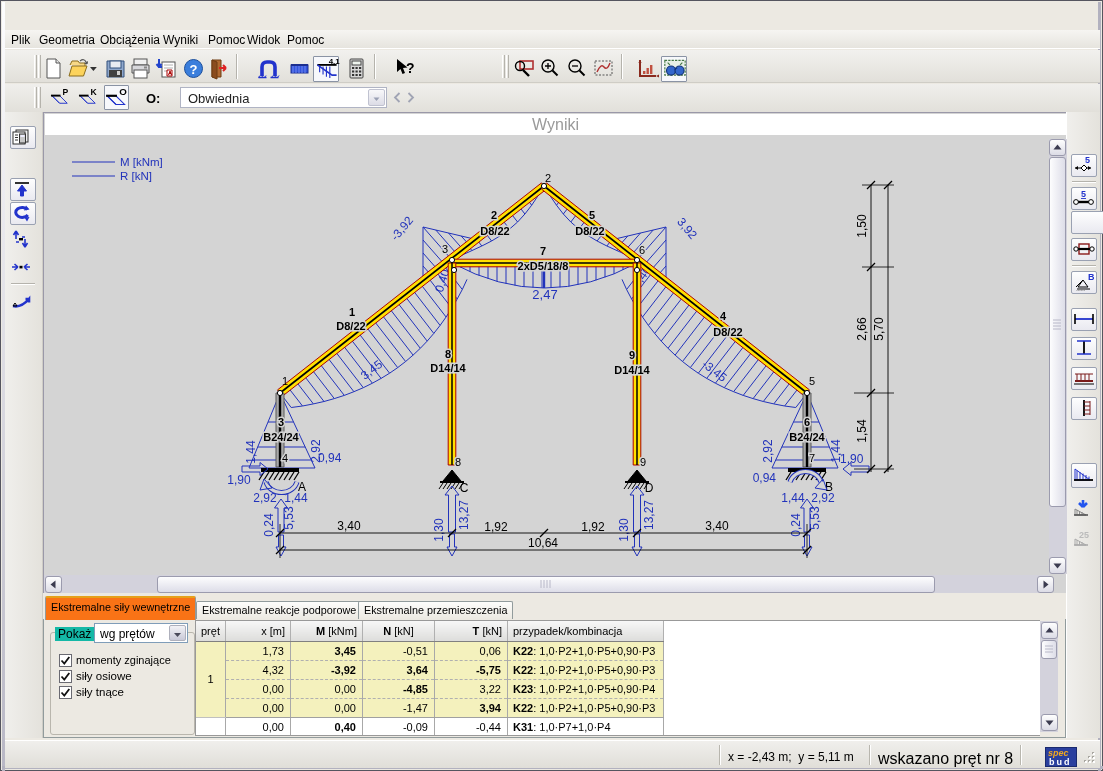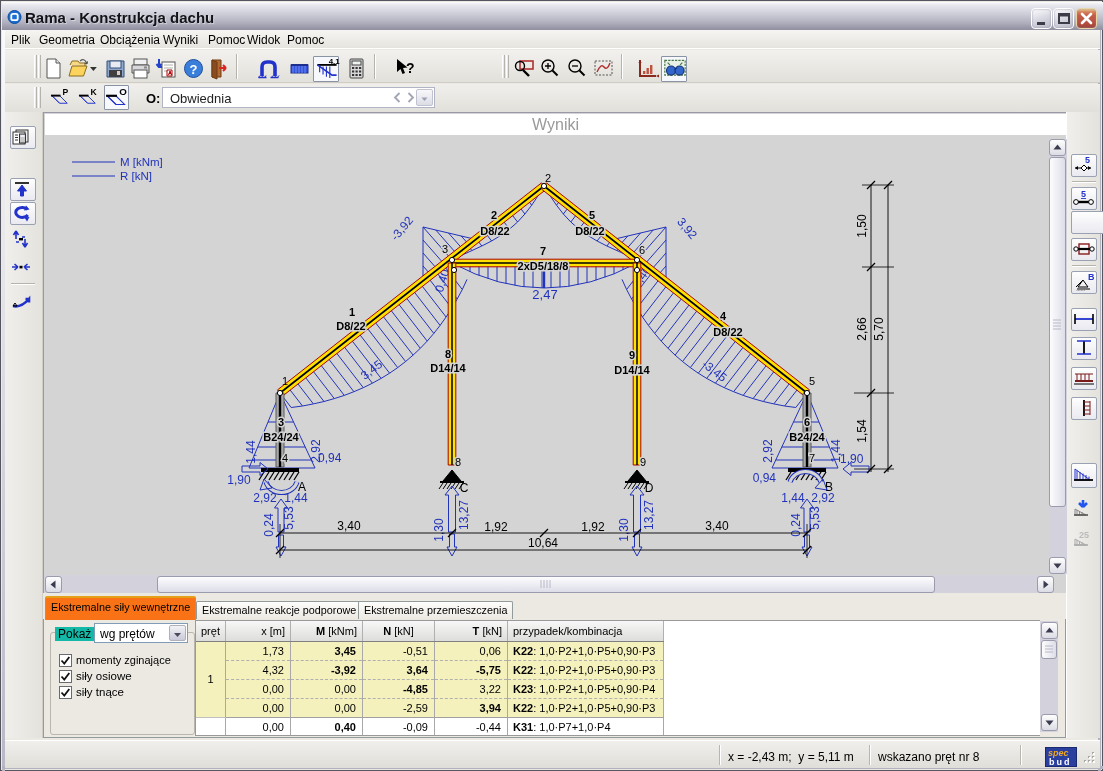--- a/index.html
+++ b/index.html
@@ -57,43 +57,20 @@
 td{border-right:1px solid #a8a8a8;border-bottom:1px dashed #b0b0b0;padding:0 5px;height:19px;white-space:nowrap;}
 .num{padding-right:6px;}
 .yel{background:#f4f1bd;}
 .num{text-align:right;}
 </style></head>
 <body>
 <div id="win">
 <div id="frameL"></div>
     <div id="frameR"></div>
     <div id="frameB"></div>
-<div id="title">
- <svg width="1103" height="28">
-        <circle cx="12.5" cy="15" r="6.5" fill="#1a6fd4" stroke="#0c4a9e"></circle>
-        <rect x="9.3" y="11.8" width="6.4" height="6.4" rx="1.8" fill="none" stroke="#fff" stroke-width="1.8"></rect>
-      </svg>
- <div class="txt">Rama - Konstrukcja dachu</div>
- <div class="tbtn" id="btnmin">
-        <svg width="21" height="21">
-          <rect x="5" y="13" width="8" height="3" fill="#3c3c48"></rect>
-        </svg>
-      </div>
- <div class="tbtn" id="btnmax">
-        <svg width="21" height="21">
-          <rect x="5" y="5" width="10" height="9" fill="none" stroke="#3c3c48" stroke-width="2"></rect>
-          <rect x="5" y="5" width="10" height="2.5" fill="#3c3c48"></rect>
-        </svg>
-      </div>
- <div class="tbtn" id="btnclose">
-        <svg width="21" height="21">
-          <path d="M5 5 L14 14 M14 5 L5 14" stroke="#fff" stroke-width="2.6" stroke-linecap="round"></path>
-        </svg>
-      </div>
-</div>
 <div id="menubar">
       <span style="left:6px;">Plik</span>
       <span style="left:34px;">Geometria</span>
       <span style="left:95px;">Obciążenia</span>
       <span style="left:158px;">Wyniki</span>
       <span style="left:203px;">Pomoc</span>
       <span style="left:242px;">Widok</span>
       <span style="left:282px;">Pomoc</span>
     </div>
 <div id="tb1">
@@ -230,21 +207,21 @@
           <path d="M1 9 h10" stroke="#000" stroke-width="2"></path>
           <text x="13" y="8" font-size="9" font-weight="bold" font-family="Liberation Sans">K</text>
         </svg></div>
       <div class="ticon pressed" style="left:99px;top:1px;width:25px;height:25px;"><svg width="25" height="25" viewBox="0 0 23 23">
           <path d="M2 9 h8 l8 8 h-8 z" fill="none" stroke="#2233cc"></path>
           <path d="M2 9 l8 8" stroke="#2233cc"></path>
           <path d="M1 9 h10" stroke="#000" stroke-width="2"></path>
           <text x="13" y="8" font-size="9" font-weight="bold" font-family="Liberation Sans">O</text>
         </svg></div>
       <span style="position:absolute;left:141px;top:7px;font-size:13px;font-weight:bold;">O:</span>
-      <div class="combo" style="left:157px;top:3px;width:273px;height:21px;border-color:#b0b4c4;">
+      <div class="combo" style="left:175px;top:3px;width:207px;height:21px;border-color:#b0b4c4;">
         <span style="position:absolute;left:7px;top:3px;color:#222;">Obwiednia</span>
         <div class="arr" style="background:linear-gradient(180deg,#f8f8fa,#dcdce6);border-color:#c0c2d0;"><svg width="15" height="17">
             <path d="M4.5 7.5 l3 3.5 3-3.5 z" fill="#9aa0b4"></path>
           </svg></div>
       </div>
       <svg style="position:absolute;left:388px;top:8px;" width="30" height="12">
         <path d="M6.5 1 L2 5.5 l4.5 4.5" fill="none" stroke="#a0a4b4" stroke-width="1.8"></path>
         <path d="M15.5 1 l4.5 4.5 -4.5 4.5" fill="none" stroke="#a0a4b4" stroke-width="1.8"></path>
       </svg>
     </div>
@@ -742,21 +719,21 @@
               <tr>
                 <td class="num yel">0,00</td>
                 <td class="num yel">0,00</td>
                 <td class="num yel"><b>-4,85</b></td>
                 <td class="num yel">3,22</td>
                 <td class="yel"><b>K23</b>: 1,0·P2+1,0·P5+0,90·P4</td>
               </tr>
               <tr>
                 <td class="num yel" style="border-bottom:1px solid #a0a0a0;">0,00</td>
                 <td class="num yel" style="border-bottom:1px solid #a0a0a0;">0,00</td>
-                <td class="num yel" style="border-bottom:1px solid #a0a0a0;">-2,59</td>
+                <td class="num yel" style="border-bottom:1px solid #a0a0a0;">-1,47</td>
                 <td class="num yel" style="border-bottom:1px solid #a0a0a0;"><b>3,94</b></td>
                 <td class="yel" style="border-bottom:1px solid #a0a0a0;"><b>K22</b>: 1,0·P2+1,0·P5+0,90·P3</td>
               </tr>
               <tr>
                 <td class="" style="text-align:center;"></td>
                 <td class="num ">0,00</td>
                 <td class="num "><b>0,40</b></td>
                 <td class="num ">-0,09</td>
                 <td class="num ">-0,44</td>
                 <td class=""><b>K31</b>: 1,0·P7+1,0·P4</td>
@@ -778,21 +755,21 @@
  </div>
 </div>
 <div style="position:absolute;left:4px;top:739px;width:1095px;height:28px;background:linear-gradient(180deg,#f0efec,#e0ded8);border-top:1px solid #fff;">
       <div style="position:absolute;left:714px;top:4px;width:1px;height:20px;background:#b8b6ae;"></div>
       <div style="position:absolute;left:715px;top:4px;width:1px;height:20px;background:#fff;"></div>
       <div style="position:absolute;left:864px;top:4px;width:1px;height:20px;background:#b8b6ae;"></div>
       <div style="position:absolute;left:865px;top:4px;width:1px;height:20px;background:#fff;"></div>
       <div style="position:absolute;left:1015px;top:4px;width:1px;height:20px;background:#b8b6ae;"></div>
       <div style="position:absolute;left:1016px;top:4px;width:1px;height:20px;background:#fff;"></div>
       <span style="position:absolute;left:723px;top:9px;font-size:12px;">x = -2,43 m;&nbsp; y = 5,11 m</span>
-      <span style="position:absolute;left:873px;top:9px;font-size:12px;">wskazano pręt nr 8</span>
+      <span style="position:absolute;left:873px;top:9px;font-size:16px;">wskazano pręt nr 8</span>
       <div style="position:absolute;left:1040px;top:6px;width:32px;height:20px;background:#2a3f9e;border:1px solid #1a2a6e;">
         <span style="position:absolute;left:2px;top:0px;font-size:9px;font-style:italic;font-weight:bold;color:#f0a820;">spec</span>
         <span style="position:absolute;left:3px;top:9px;font-size:9px;font-weight:bold;color:#fff;letter-spacing:2px;">bud</span>
       </div>
       <svg style="position:absolute;left:1078px;top:8px;" width="14" height="16">
         <rect x="1" y="11" width="2" height="2" fill="#a8a6a0"></rect>
         <rect x="2" y="12" width="2" height="2" fill="#fff"></rect>
         <rect x="5" y="11" width="2" height="2" fill="#a8a6a0"></rect>
         <rect x="6" y="12" width="2" height="2" fill="#fff"></rect>
         <rect x="5" y="7" width="2" height="2" fill="#a8a6a0"></rect>

